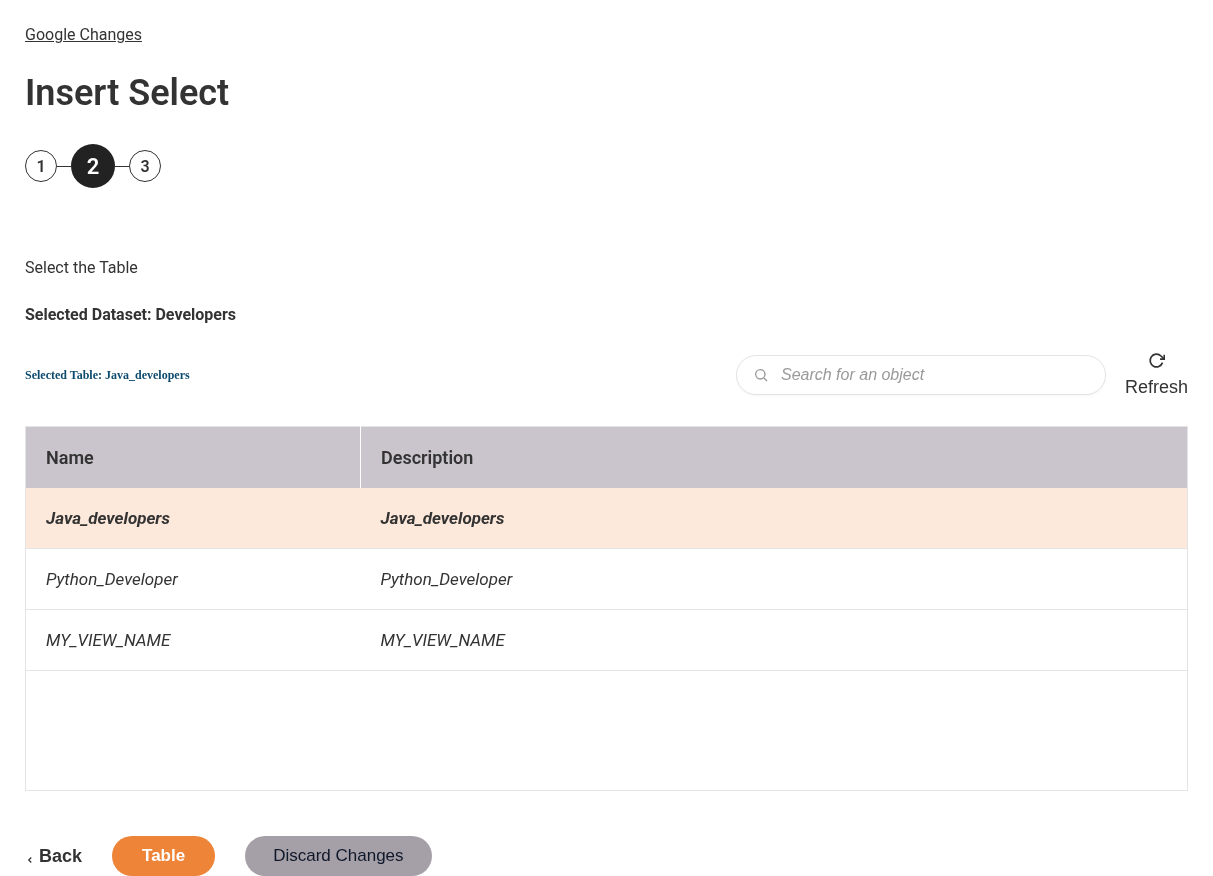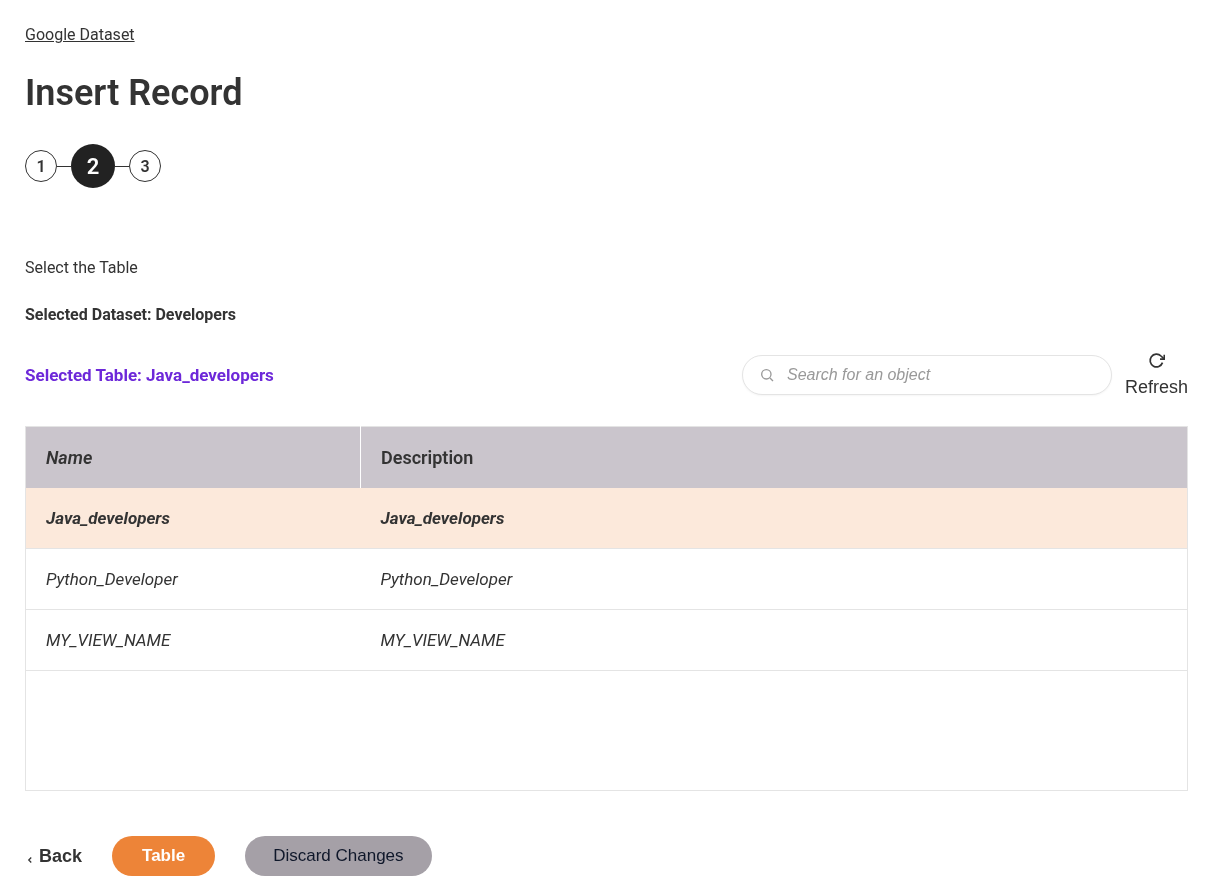--- a/index.html
+++ b/index.html
@@ -70,28 +70,29 @@
       color: #333;
       margin-bottom: 28px;
     }
     .table-row-wrap {
       display: flex;
       justify-content: space-between;
       align-items: center;
       margin-bottom: 28px;
     }
     .selected-table {
-      font-size: 17px;
+      font-size: 12px;
       font-weight: 700;
-      color: #6d28d9;
+      color: #0c4a6e;
+      font-family: Liberation Serif, serif;
     }
     .search-refresh {
       display: flex;
       align-items: center;
-      gap: 13px;
+      gap: 19px;
     }
     .search-box {
       width: 370px;
       height: 40px;
       border-radius: 22px;
       border: 1px solid #e4e4e4;
       background: #fff;
       display: flex;
       align-items: center;
       padding: 0 16px;
@@ -148,21 +149,20 @@
       border-bottom: 1px solid #e4e4e4;
       color: #333;
       font-style: italic;
     }
     .data-table tr.selected td {
       background: #fce9db;
       font-weight: 700;
     }
     .data-table .name-col {
       width: 335px;
-      font-style: italic;
     }
     .table-padding {
       height: 120px;
       border: 1px solid #e4e4e4;
       border-top: none;
     }
     .footer-buttons {
       display: flex;
       align-items: center;
       gap: 30px;
@@ -198,23 +198,23 @@
       font-size: 17px;
       font-weight: 500;
       cursor: pointer;
     }
   </style>
 </head>
 <body>
 
 
 
-<a class="breadcrumb-link">Google Dataset</a>
-
-<h1 class="page-title">Insert Record</h1>
+<a class="breadcrumb-link">Google Changes</a>
+
+<h1 class="page-title">Insert Select</h1>
 
 <div class="stepper">
   <div class="step">1</div>
   <div class="step-connector"></div>
   <div class="step active">2</div>
   <div class="step-connector"></div>
   <div class="step">3</div>
 </div>
 
 <p class="instruction">Select the Table</p>

